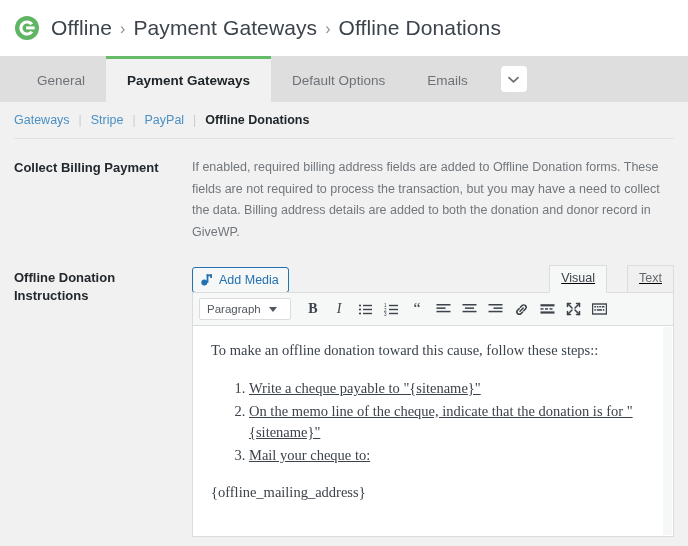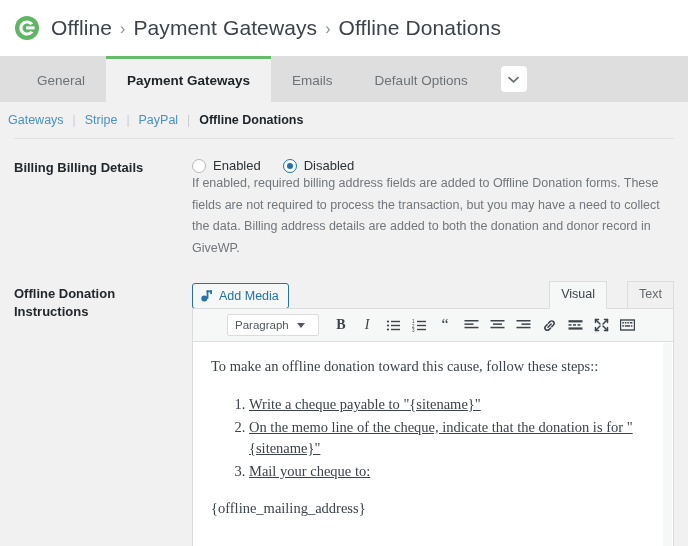--- a/index.html
+++ b/index.html
@@ -74,21 +74,21 @@
     background: #fff;
     border-radius: 4px;
     display: flex;
     align-items: center;
     justify-content: center;
     cursor: pointer;
   }
 
   
   .subnav {
-    padding: 11px 0 0 8px;
+    padding: 11px 0 0 14px;
     display: flex;
     font-size: 12.5px;
   }
   .subnav a {
     color: #4a90c4;
     text-decoration: none;
     cursor: pointer;
   }
   .subnav a.current { color: #1d2327; font-weight: bold; }
   .subnav-sep {
@@ -165,21 +165,21 @@
     padding: 0 9px 0 7px;
     box-sizing: border-box;
     background: #f6f7f7;
     border: 1px solid #2271b1;
     border-radius: 3px;
     color: #2271b1;
     font-size: 12.5px;
     cursor: pointer;
   }
   .add-media .mi { margin-right: 5px; display: flex; }
-  .editor-mode-tabs { display: flex; align-items: flex-end; }
+  .editor-mode-tabs { display: flex; align-items: flex-end; text-decoration: underline; }
   .mode-tab {
     font-size: 12.5px;
     color: #646970;
     padding: 5px 11px 6px 11px;
     border: 1px solid #dcdcde;
     background: #f0f0f1;
     margin-left: 0;
     cursor: pointer;
     line-height: 1.2;
   }
@@ -215,21 +215,20 @@
     height: 22px;
     box-sizing: border-box;
     padding: 0 13px 0 7px;
     border: 1px solid #dcdcde;
     background: #fff;
     border-radius: 2px;
     font-size: 11.5px;
     color: #50575e;
     margin-right: 8px;
     cursor: pointer;
-    margin-left: 28px;
   }
   .fmt-select .caret { font-size: 8px; color: #555d66; }
   .tb-btn {
     width: 24px; height: 22px;
     display: flex;
     align-items: center;
     justify-content: center;
     color: #3c434a;
     font-size: 13px;
     cursor: pointer;
@@ -280,22 +279,22 @@
       <span class="crumb-sep">›</span>
       <span class="crumb">Payment Gateways</span>
       <span class="crumb-sep">›</span>
       <span class="crumb">Offline Donations</span>
     </div>
   </div>
 
   <div class="tabstrip">
     <div class="tab">General</div>
     <div class="tab active">Payment Gateways</div>
+    <div class="tab">Default Options</div>
     <div class="tab">Emails</div>
-    <div class="tab">Default Options</div>
     <div class="tab-more">
       <span>
         <svg width="11" height="8" viewBox="0 0 11 8">
           <path d="M1 1.6l4.5 4.2L10 1.6" stroke="#6d7277" stroke-width="1.8" fill="none" stroke-linecap="round" stroke-linejoin="round"></path>
         </svg>
       </span>
     </div>
   </div>
 
   <div class="subnav">
@@ -303,32 +302,22 @@
     <span class="subnav-sep">|</span>
     <a>Stripe</a>
     <span class="subnav-sep">|</span>
     <a>PayPal</a>
     <span class="subnav-sep">|</span>
     <a class="current">Offline Donations</a>
   </div>
   <div class="subnav-rule"></div>
 
   <div class="row">
-    <div class="row-label">Billing Billing Details</div>
+    <div class="row-label">Collect Billing Payment</div>
     <div class="row-field">
-      <div class="radios">
-        <div class="radio-opt">
-          <span class="radio-dot"></span>
-          <span class="radio-label">Enabled</span>
-        </div>
-        <div class="radio-opt checked">
-          <span class="radio-dot"></span>
-          <span class="radio-label">Disabled</span>
-        </div>
-      </div>
       <div class="help-text">If enabled, required billing address fields are added to Offline Donation forms. These fields are not required to process the transaction, but you may have a need to collect the data. Billing address details are added to both the donation and donor record in GiveWP.</div>
     </div>
   </div>
 
   <div class="row" style="padding-top:24px;">
     <div class="row-label">Offline Donation Instructions</div>
     <div class="row-field editor-wrap">
 
       <div class="editor-top">
         <div class="add-media">

